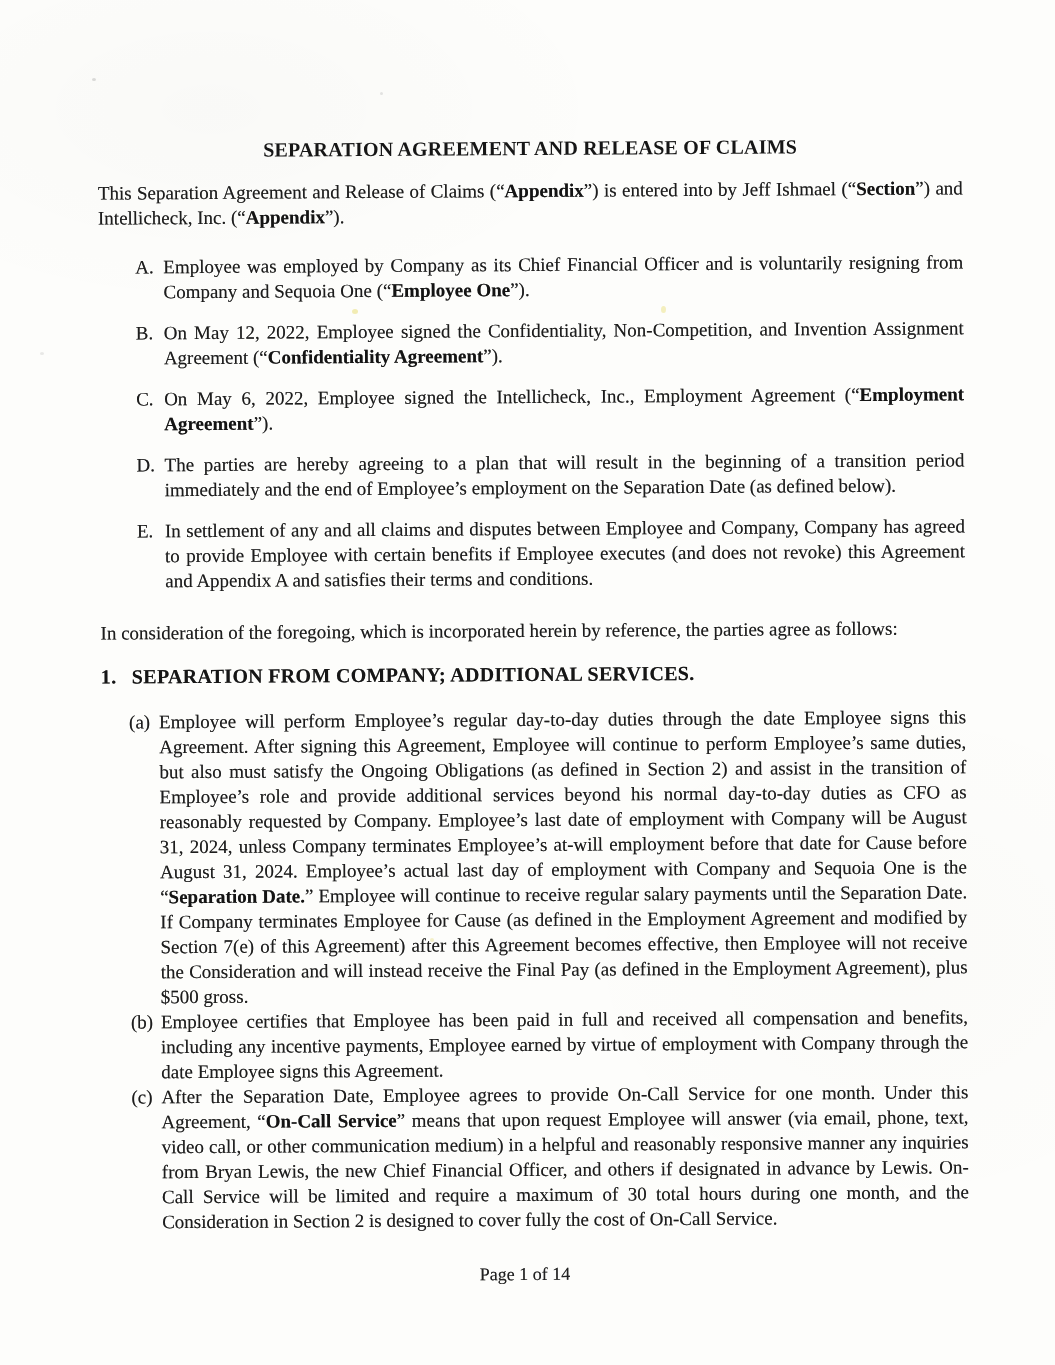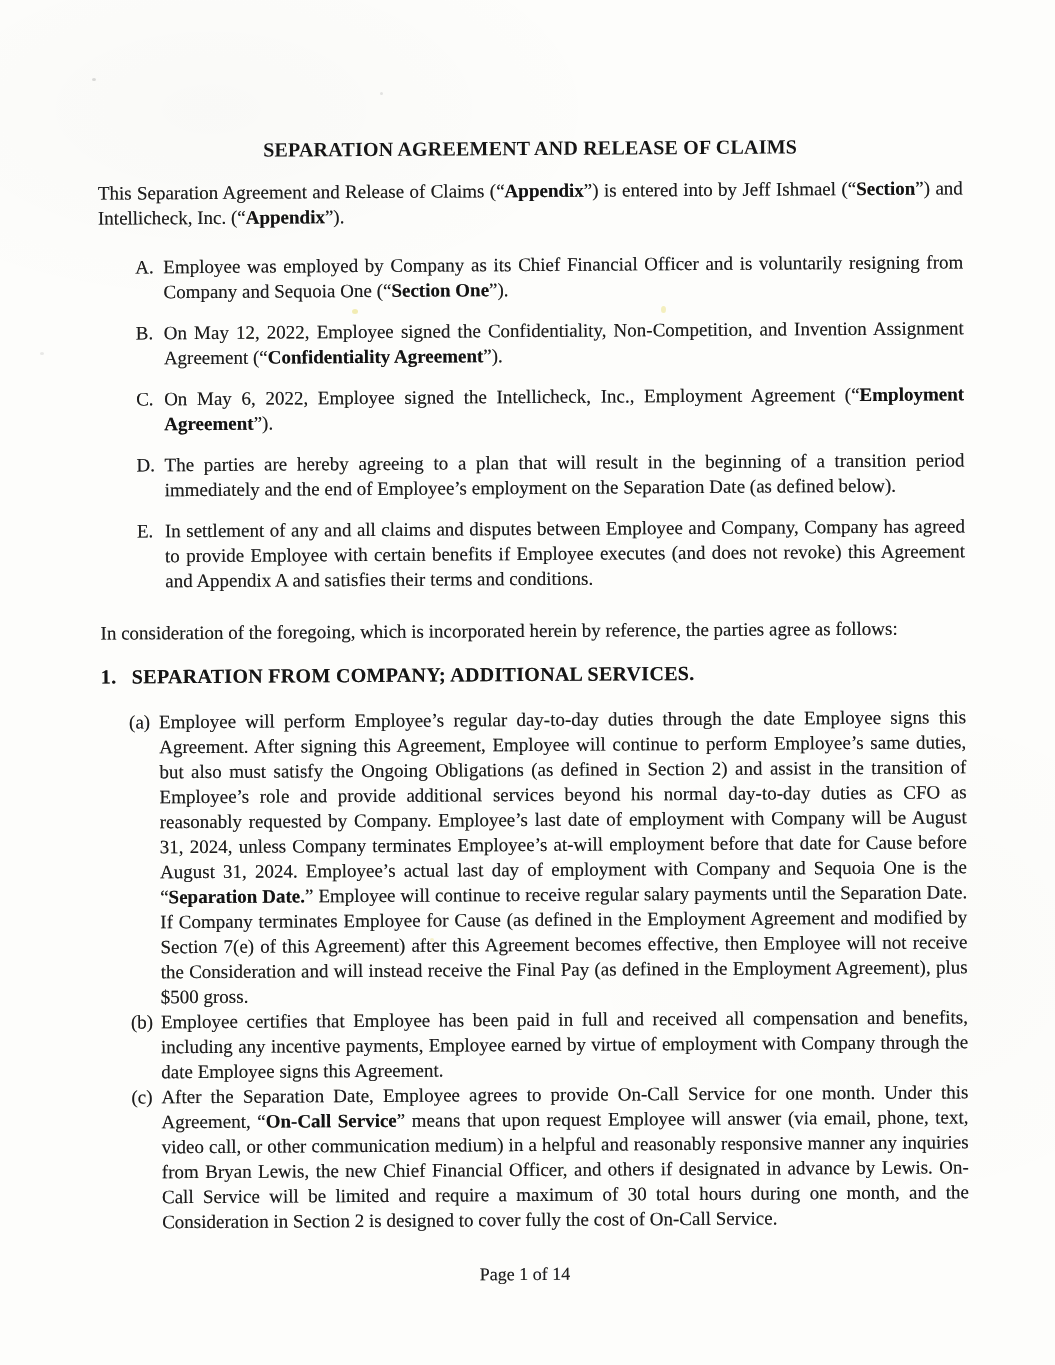--- a/index.html
+++ b/index.html
@@ -97,21 +97,21 @@
 
   <div class="content">
 
     <div class="doc-title">SEPARATION AGREEMENT AND RELEASE OF CLAIMS</div>
 
     <div class="para intro">This Separation Agreement and Release of Claims (“<b>Appendix</b>”) is entered into by Jeff Ishmael (“<b>Section</b>”) and Intellicheck, Inc. (“<b>Appendix</b>”).</div>
 
     <div class="recitals">
       <div class="para recital">
         <span class="rlabel">A.</span>
-        <span>Employee was employed by Company as its Chief Financial Officer and is voluntarily resigning from Company and Sequoia One (“<b>Section One</b>”).</span>
+        <span>Employee was employed by Company as its Chief Financial Officer and is voluntarily resigning from Company and Sequoia One (“<b>Employee One</b>”).</span>
       </div>
       <div class="para recital">
         <span class="rlabel">B.</span>
         <span>On May 12, 2022, Employee signed the Confidentiality, Non-Competition, and Invention Assignment Agreement (“<b>Confidentiality Agreement</b>”).</span>
       </div>
       <div class="para recital">
         <span class="rlabel">C.</span>
         <span>On May 6, 2022, Employee signed the Intellicheck, Inc., Employment Agreement (“<b>Employment Agreement</b>”).</span>
       </div>
       <div class="para recital">

